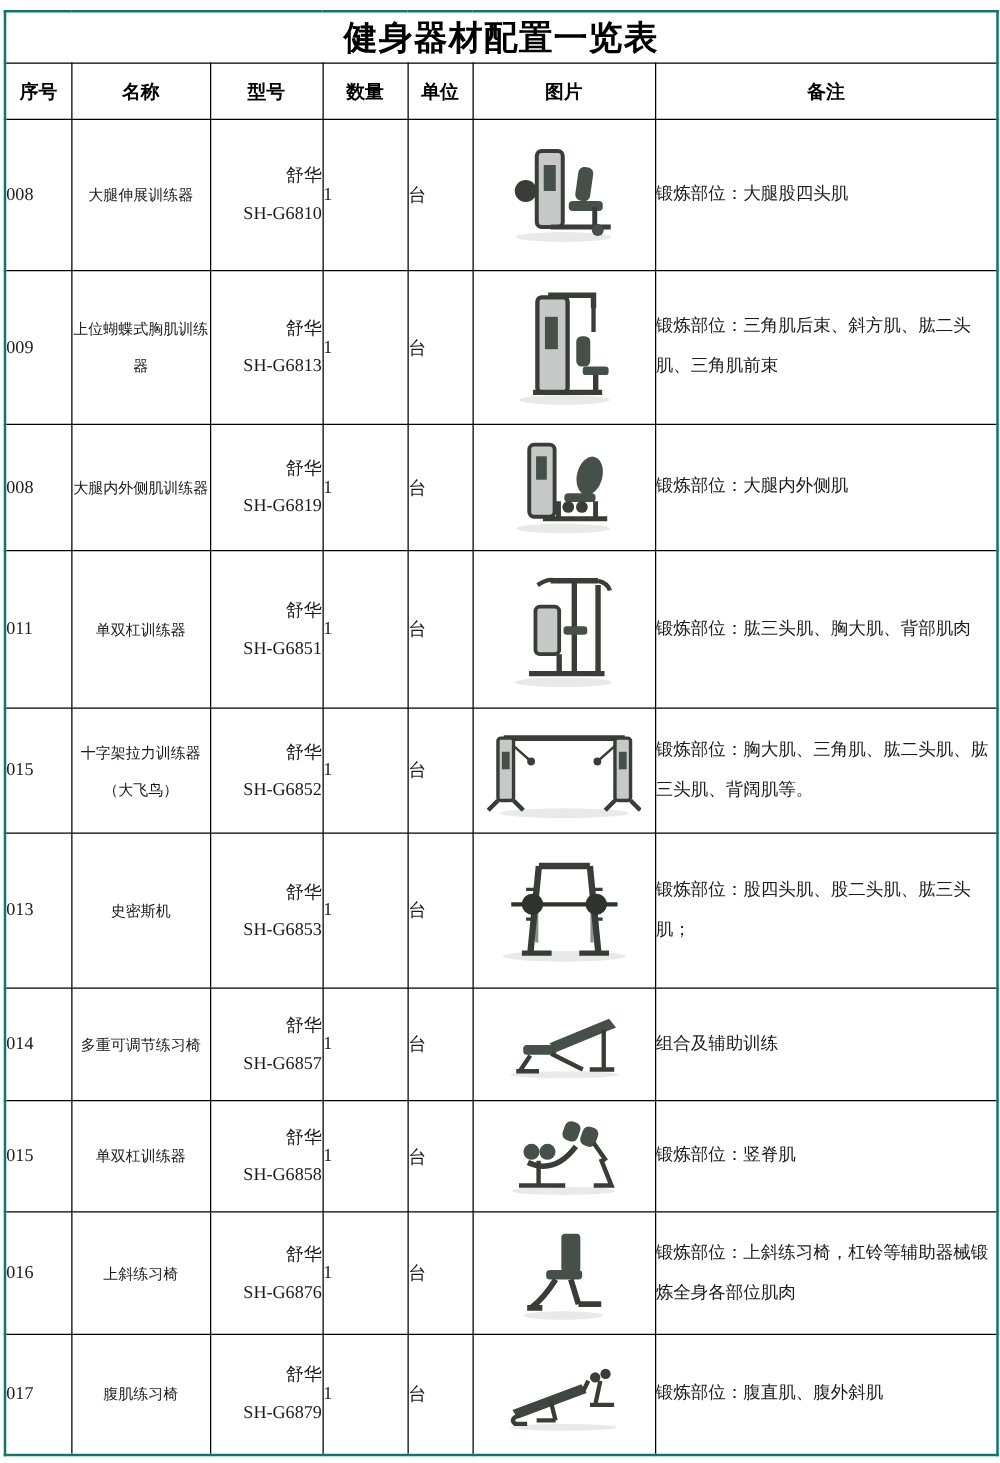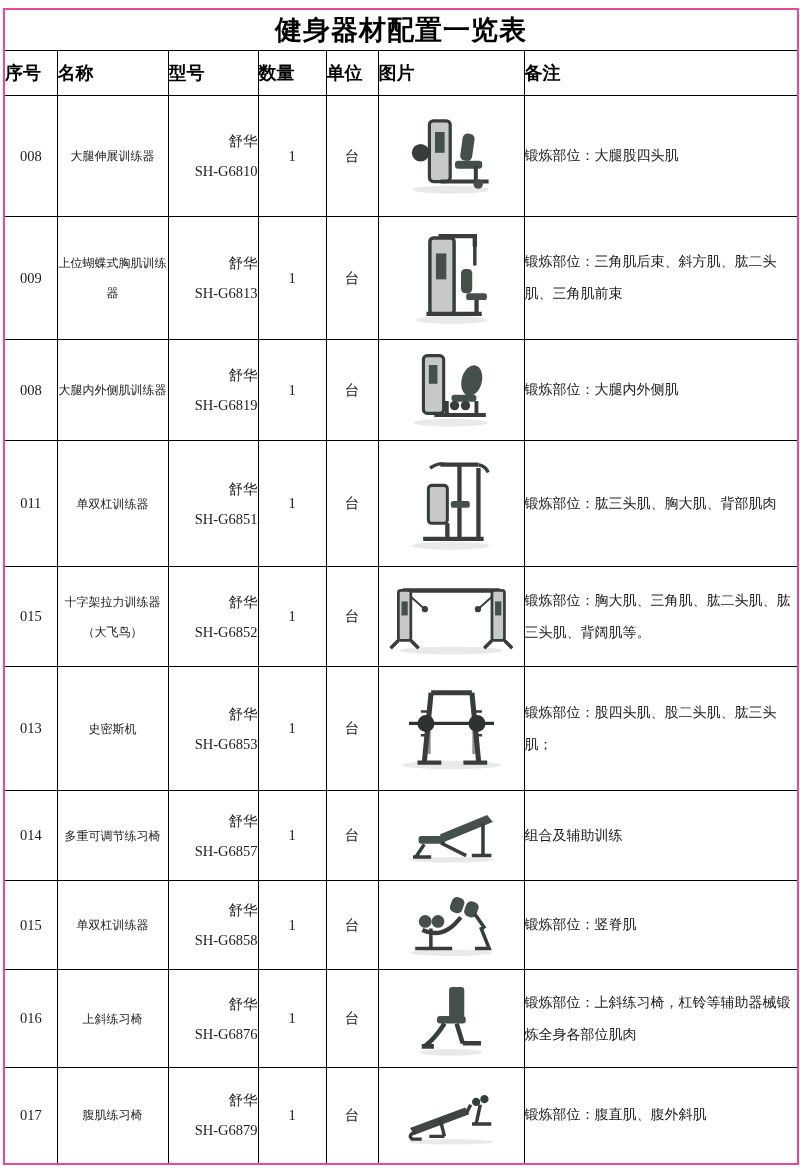--- a/index.html
+++ b/index.html
@@ -5,39 +5,39 @@
   html,body{margin:0;padding:0;background:#ffffff;}
   body{
     width:800px;height:1170px;position:relative;
     font-family:"Liberation Serif","DejaVu Serif",serif;
     color:#1b1b1b;
   }
   .sheet{position:absolute;left:0;top:0;width:800px;height:1170px;background:#fff;}
   table.equip{
     position:absolute;left:3px;top:8px;width:794px;
     border-collapse:collapse;table-layout:fixed;
-    border:2px solid #ec4899;
+    border:2px solid #0f766e;
   }
   table.equip td,table.equip th{
     border:1.5px solid #000;
     padding:0;
     vertical-align:middle;
     overflow:hidden;
   }
   .title-cell{
     height:40px;text-align:center;
     font-family:"Liberation Sans","DejaVu Sans",sans-serif;
     font-weight:bold;font-size:27px;letter-spacing:1px;color:#000;
   }
   tr.head th{
-    height:44px;text-align:left;
+    height:44px;text-align:center;
     font-family:"Liberation Sans","DejaVu Sans",sans-serif;
-    font-weight:bold;font-size:18px;color:#000;
-  }
-  td.c-no,td.c-qty,td.c-unit{text-align:center;font-size:14.5px;font-family:Liberation Serif, serif;}
+    font-weight:bold;font-size:15px;color:#000;
+  }
+  td.c-no,td.c-qty,td.c-unit{text-align:left;font-size:14.5px;font-family:Liberation Serif, serif;}
   td.c-name{
     text-align:center;font-size:12px;line-height:30px;
     padding:0 6px;
   }
   td.c-model{text-align:right;font-size:14.5px;}
   td.c-model .line{line-height:30px;}
   td.c-img{text-align:center;}
   .img-wrap{display:flex;align-items:center;justify-content:center;width:100%;height:100%;}
   td.c-remark{
     text-align:left;font-size:14px;line-height:32px;

